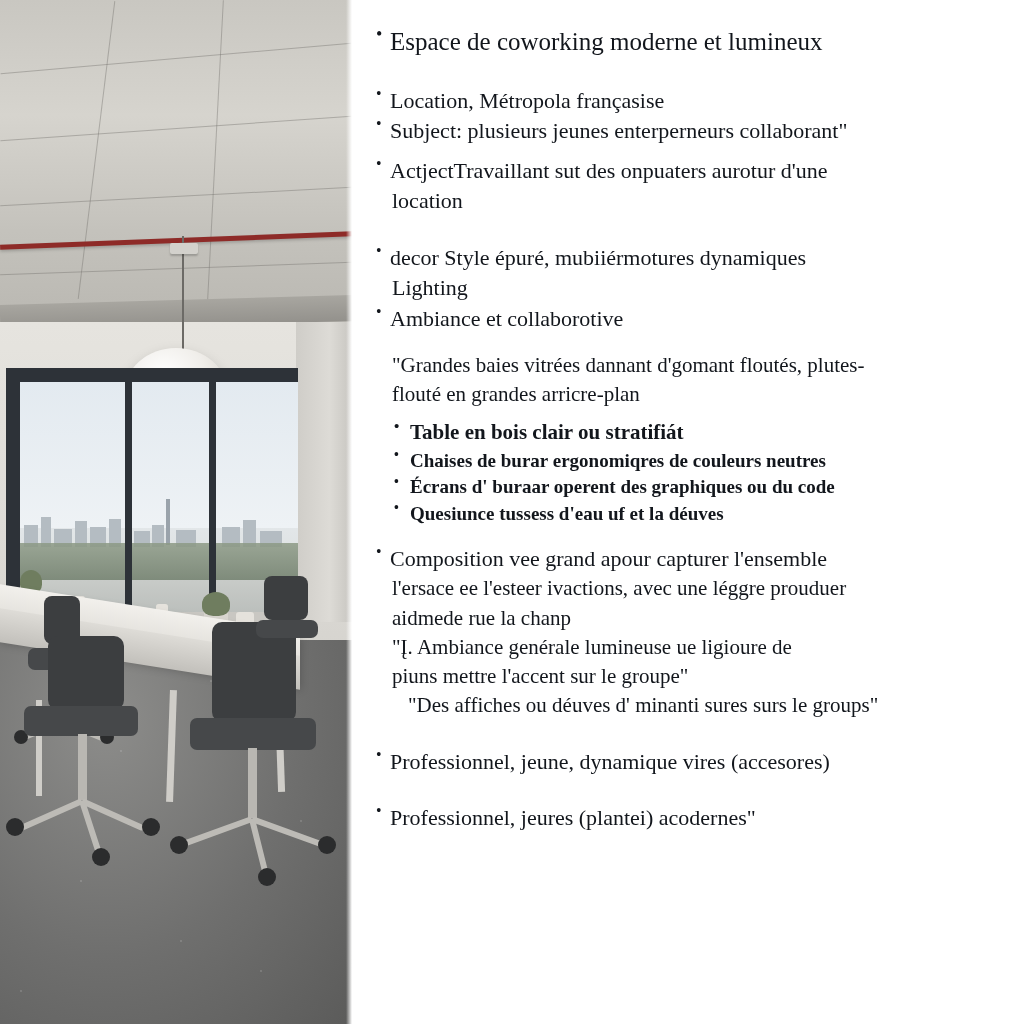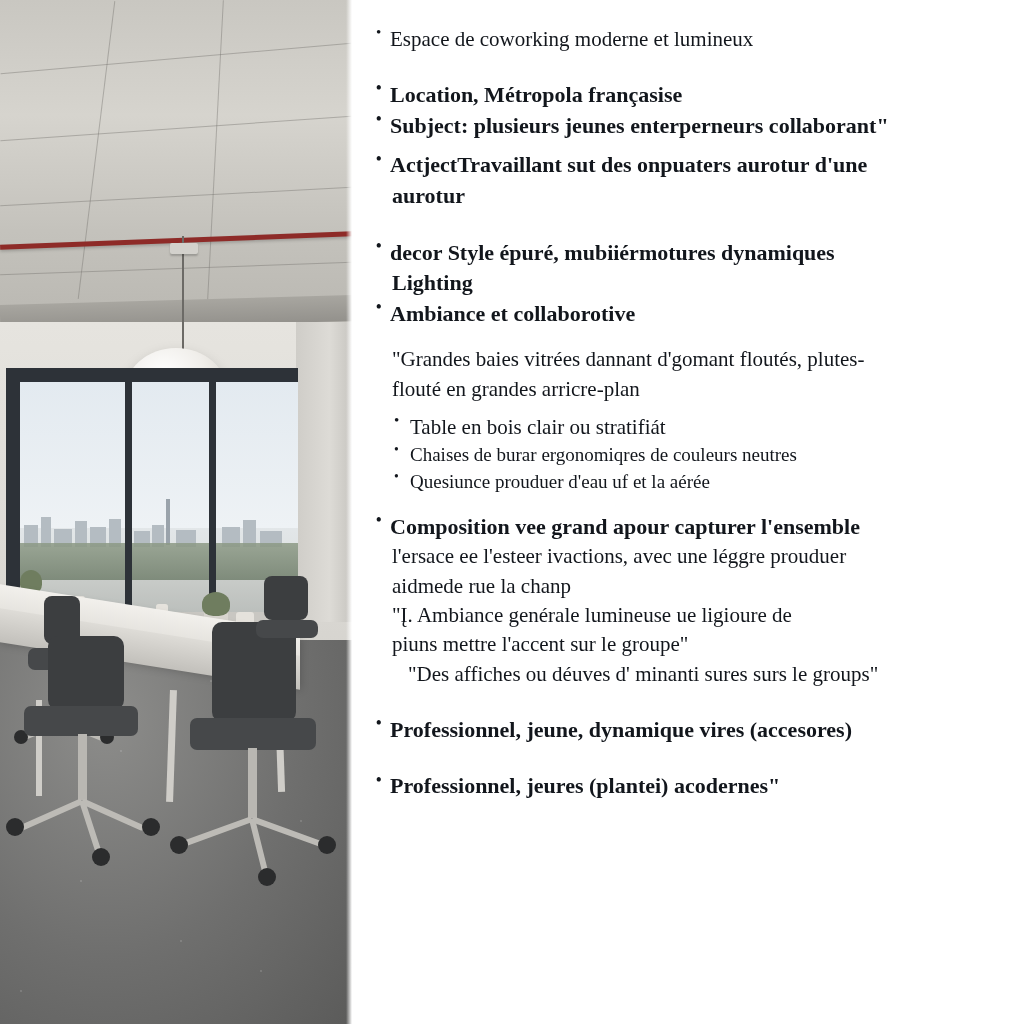--- a/index.html
+++ b/index.html
@@ -279,26 +279,26 @@
     font-size: 0.72em;
     color: #12161c;
   }
   .plain-line {
     padding-left: 18px;
     color: #12161c;
     line-height: 1.3;
     margin: 0 0 2px 0;
   }
   .indent-1 { padding-left: 36px; }
-  .sz-title { font-size: 21px; }
-  .sz-lg    { font-size: 22px; font-weight: bold; }
+  .sz-title { font-size: 25px; }
+  .sz-lg    { font-size: 22px; }
   .sz-md    { font-size: 21px; }
   .sz-sm    { font-size: 19px; }
   .sub-bullets .bullet-line::before { left: 22px; }
-  .sub-bullets .bullet-line { padding-left: 38px; }
+  .sub-bullets .bullet-line { padding-left: 38px; font-weight: bold; }
   .gap-lg { height: 26px; }
   .gap-md { height: 16px; }
   .gap-sm { height: 9px; }
   .wrap-line { padding-left: 20px; }
 </style>
 </head>
 <body>
 
 <div id="page">
 
@@ -433,39 +433,40 @@
     <div class="bullet-line sz-title">Espace de coworking moderne et lumineux</div>
 
     <div class="gap-lg"></div>
 
     <div class="bullet-line sz-lg">Location, Métropola françasise</div>
     <div class="bullet-line sz-lg">Subject: plusieurs jeunes enterperneurs collaborant"</div>
 
     <div class="gap-sm"></div>
 
     <div class="bullet-line sz-lg">ActjectTravaillant sut des onpuaters aurotur d'une</div>
-    <div class="plain-line sz-lg wrap-line">aurotur</div>
+    <div class="plain-line sz-lg wrap-line">location</div>
 
     <div class="gap-lg"></div>
 
     <div class="bullet-line sz-lg">decor Style épuré, mubiiérmotures dynamiques</div>
     <div class="plain-line sz-lg wrap-line">Lighting</div>
     <div class="bullet-line sz-lg">Ambiance et collaborotive</div>
 
     <div class="gap-md"></div>
 
     <div class="plain-line sz-md wrap-line">"Grandes baies vitrées dannant d'gomant floutés, plutes-</div>
     <div class="plain-line sz-md wrap-line">flouté en grandes arricre-plan</div>
 
     <div class="gap-sm"></div>
 
     <div class="sub-bullets">
       <div class="bullet-line sz-md">Table en bois clair ou stratifiát</div>
       <div class="bullet-line sz-sm">Chaises de burar ergonomiqres de couleurs neutres</div>
-      <div class="bullet-line sz-sm">Quesiunce prouduer d'eau uf et la aérée</div>
+      <div class="bullet-line sz-sm">Écrans d' buraar operent des graphiques ou du code</div>
+      <div class="bullet-line sz-sm">Quesiunce tussess d'eau uf et la déuves</div>
     </div>
 
     <div class="gap-md"></div>
 
     <div class="bullet-line sz-lg">Composition vee grand apour capturer l'ensemble</div>
     <div class="plain-line sz-md wrap-line">l'ersace ee l'esteer ivactions, avec une léggre prouduer</div>
     <div class="plain-line sz-md wrap-line">aidmede rue la chanp</div>
     <div class="plain-line sz-md wrap-line">"Į. Ambiance genérale lumineuse ue ligioure de</div>
     <div class="plain-line sz-md wrap-line">piuns mettre l'accent sur le groupe"</div>
     <div class="plain-line sz-md indent-1">"Des affiches ou déuves d' minanti sures surs le groups"</div>

